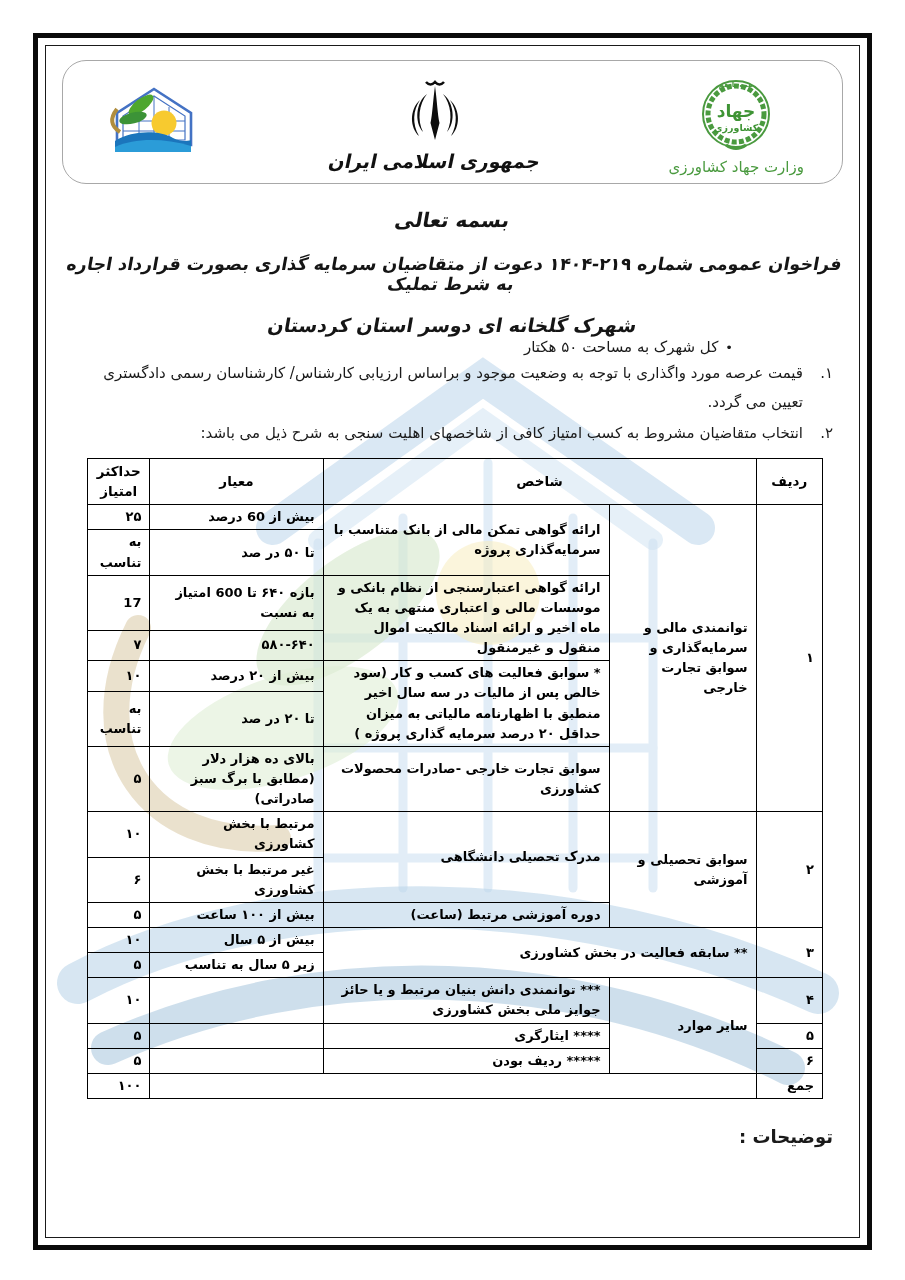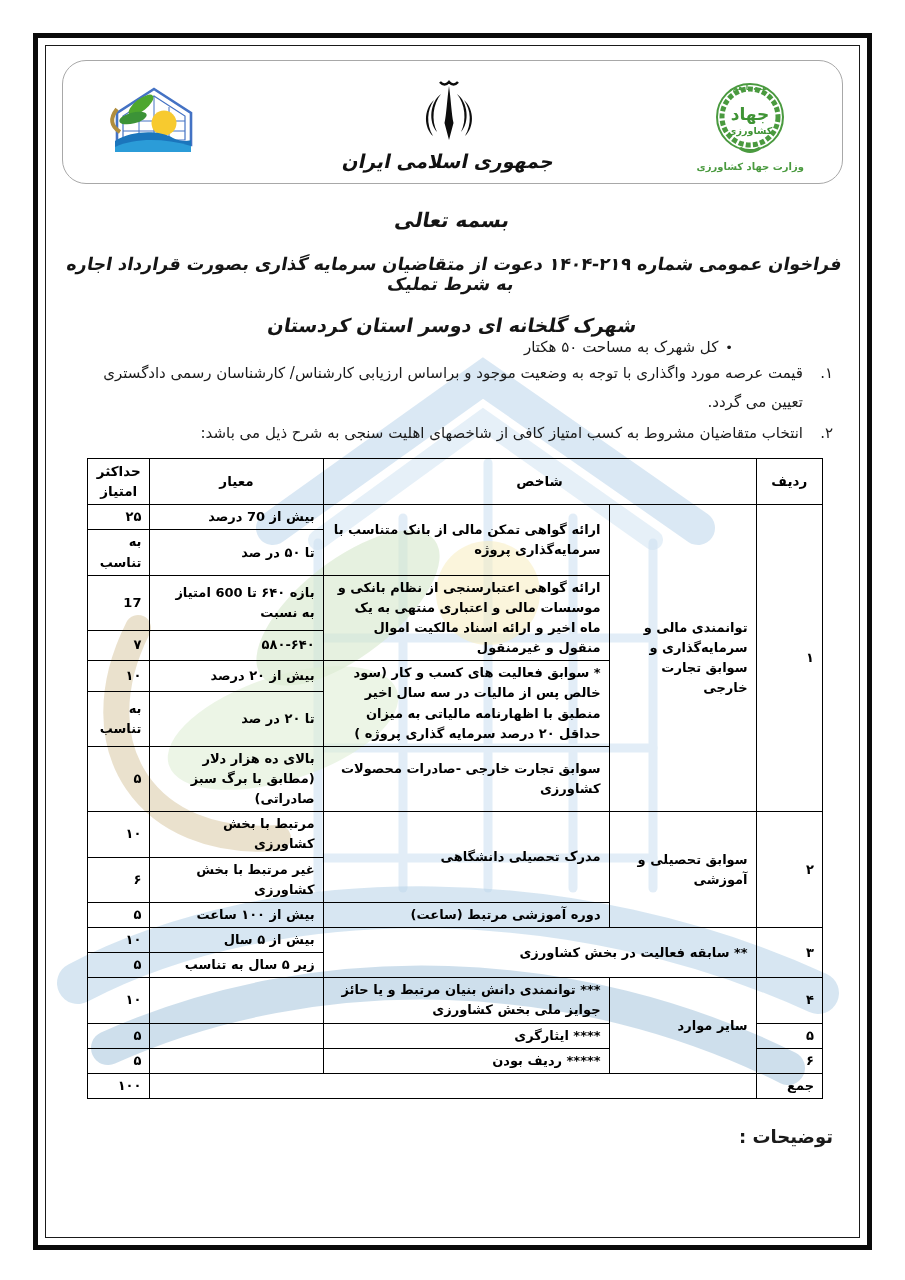--- a/index.html
+++ b/index.html
@@ -13,21 +13,21 @@
   .wm{position:absolute;inset:0;z-index:0;pointer-events:none;}
   .layer{position:relative;z-index:1;}
 
   
   .header-box{
     height:118px;margin:2px 2px 0 2px;border:1px solid #a8a8a8;border-radius:24px;
     display:flex;align-items:center;justify-content:space-between;padding:4px 38px 0 38px;
     background:transparent;
   }
   .logo-col{display:flex;flex-direction:column;align-items:center;gap:3px;}
-  .jahad-caption{color:#4a9a3f;font-size:10px;font-weight:bold;}
+  .jahad-caption{color:#4a9a3f;font-size:15px;font-weight:normal;}
   .atc-caption{color:#2d74b5;font-size:11.5px;font-weight:bold;line-height:1.55;text-align:center;}
   .emblem-col{display:flex;flex-direction:column;align-items:center;gap:2px;margin-top:2px;}
   .emblem-caption{
     font-size:19px;font-weight:bold;transform:skewX(-12deg);
     letter-spacing:-1px;color:#111;
   }
 
   
   .cal{text-align:center;font-weight:bold;color:#151515;}
   .cal-inner{display:inline-block;transform:skewX(-10deg);}
@@ -169,21 +169,21 @@
               <tr class="th-row">
         <td>ردیف</td>
         <td colspan="2">شاخص</td>
         <td>معیار</td>
         <td>حداکثر امتیاز</td>
       </tr>
       <tr>
         <td rowspan="7" class="c">۱</td>
         <td rowspan="7" class="c">توانمندی مالی و سرمایه‌گذاری و سوابق تجارت خارجی</td>
         <td rowspan="2" class="c">ارائه گواهی تمکن مالی از بانک متناسب با سرمایه‌گذاری پروژه</td>
-        <td>بیش از 70 درصد</td>
+        <td>بیش از 60 درصد</td>
         <td class="score">۲۵</td>
       </tr>
       <tr>
         <td>تا ۵۰ در صد</td>
         <td class="score">به تناسب</td>
       </tr>
       <tr>
         <td rowspan="2">ارائه گواهی اعتبارسنجی از نظام بانکی و موسسات مالی و اعتباری منتهی به یک ماه اخیر و ارائه اسناد مالکیت اموال منقول و غیرمنقول</td>
         <td>بازه ۶۴۰ تا 600 امتیاز به نسبت</td>
         <td class="score">17</td>

